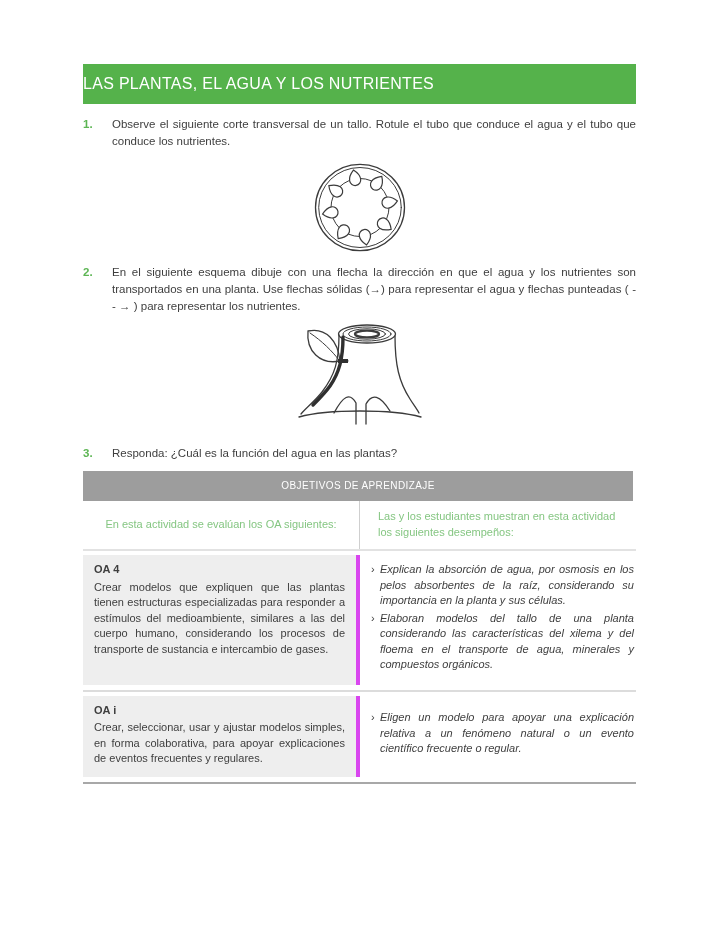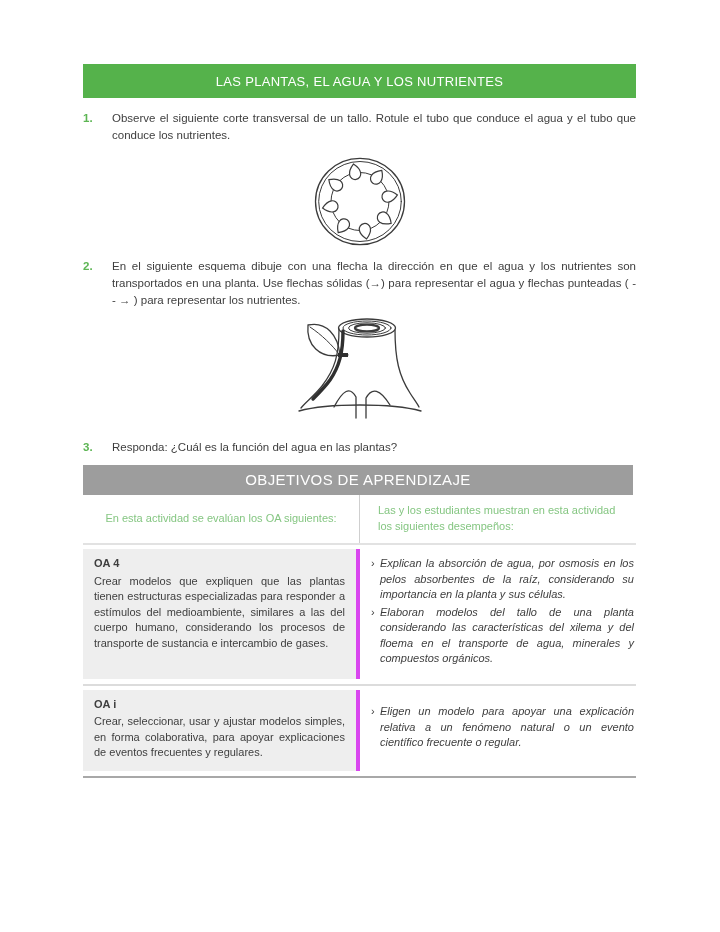--- a/index.html
+++ b/index.html
@@ -9,40 +9,40 @@
     font-family:"Liberation Sans", sans-serif;
     color:#3e3e3e;
     position:relative;
     overflow:hidden;
   }
   .content {
     position:absolute; left:83px; top:64px; width:553px;
   }
   
   .title-bar {
-    height:34px; background:#55b24b;
-    display:flex; align-items:center; justify-content:center;
-    color:#ffffff; font-size:13px; letter-spacing:.3px;
+    height:40px; background:#55b24b;
+    display:flex; align-items:center; 
+    color:#ffffff; font-size:16px; letter-spacing:.3px;
   }
   
   .question { display:flex; margin-top:12px; font-size:11.5px; line-height:17px; }
   .q-num { width:29px; flex:0 0 29px; color:#5cb553; font-weight:bold; }
   .q-text { flex:1; text-align:justify; }
   
   .fig { display:flex; justify-content:center; }
   .fig-cross { margin:13px 0 2px 0; }
   .fig-stem  { margin:6px 0 0 0; }
   svg .ln { fill:none; stroke:#3b3b3b; stroke-width:1.3; stroke-linecap:round; }
   svg .thin { stroke-width:1; }
   
   .tbl { margin-top:9px; font-size:11px; line-height:15.5px; }
   .tbl-head {
     display:flex; background:#9d9d9d; color:#ffffff;
     height:30px; align-items:stretch; text-align:center;
-    font-size:15px; letter-spacing:.4px;
+    font-size:10px; letter-spacing:.4px;
   }
   .tbl-head .hcell { flex:1 1 0; display:flex; align-items:center; justify-content:center; }
   .tbl-head .hdiv { flex:0 0 3px; background:#ffffff; }
   .tbl-sub {
     display:flex; color:#85c682; 
     border-bottom:2px solid #e2e2e2;
   }
   .tbl-sub .scell { flex:1 1 0; padding:8px 18px 9px; display:flex; align-items:center; justify-content:center; }
   .tbl-sub .sdiv { flex:0 0 1px; background:#cfcfcf; }
   .tbl-row { display:flex; padding:4px 0 5px; border-bottom:2px solid #dcdcdc; }

